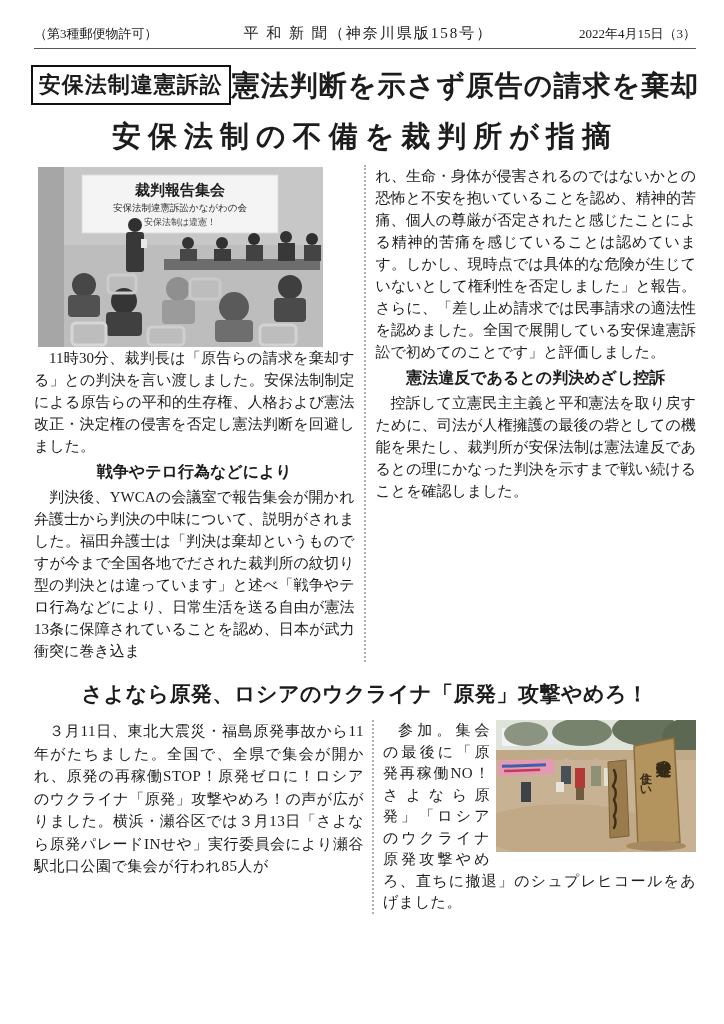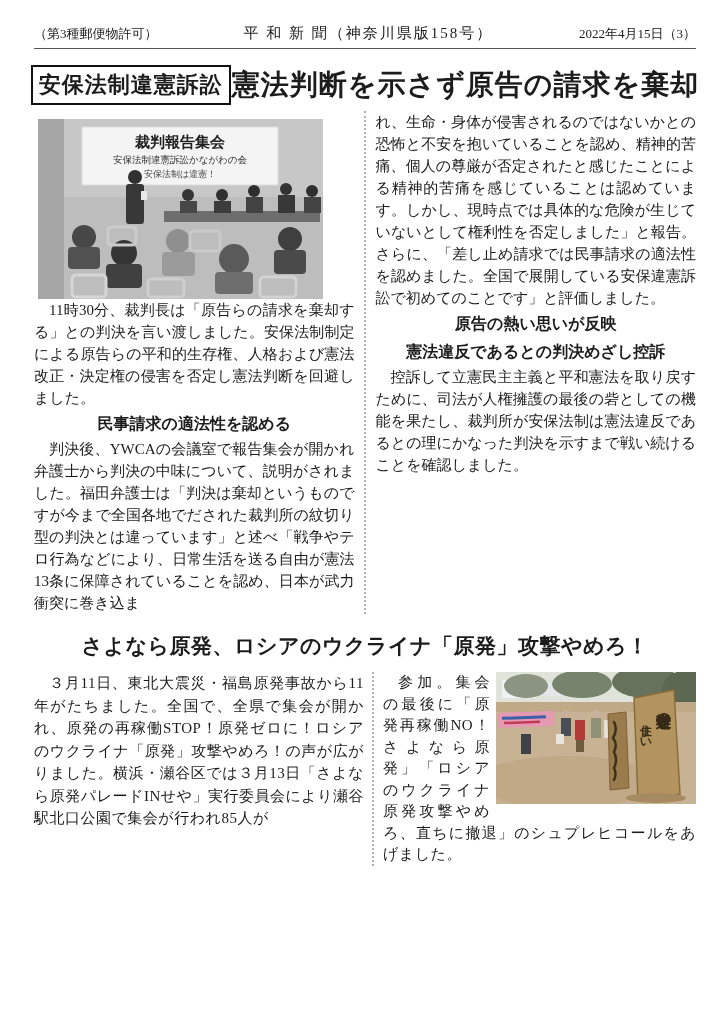--- a/index.html
+++ b/index.html
@@ -10,21 +10,21 @@
   }
   .page{box-sizing:border-box;width:724px;height:1024px;padding:24px 28px 0 34px;}
   
   .masthead{
     display:flex;justify-content:space-between;align-items:baseline;
     border-bottom:1px solid #555;padding-bottom:5px;font-size:13px;
   }
   .masthead .mid{font-size:15px;letter-spacing:2px;}
   
   .headline-row{
-    display:flex;justify-content:center;align-items:center;gap:1px;margin-top:16px;
+    display:flex;justify-content:center;align-items:flex-end;gap:1px;margin-top:16px;
     font-family:"Liberation Sans","DejaVu Sans",sans-serif;font-weight:bold;
   }
   .kicker{
     border:2.5px solid #111;padding:3px 6px;font-size:22px;letter-spacing:1px;white-space:nowrap;
   }
   .main-head{font-size:28px;letter-spacing:1px;white-space:nowrap;font-weight:900;}
   .sub-head{
     font-family:"Liberation Sans","DejaVu Sans",sans-serif;font-weight:900;
     text-align:center;font-size:29px;letter-spacing:7px;margin:12px 0 8px 0;white-space:nowrap;
   }
@@ -32,21 +32,21 @@
   .columns{display:flex;margin-top:6px;}
   .col-left{width:322px;padding-right:9px;}
   .col-right{width:322px;padding-left:10px;border-left:2px dotted #b0b0b0;}
   p.body{font-size:15px;line-height:22px;text-align:justify;text-indent:1em;margin:0;}
   p.body.noindent{text-indent:0;}
   .subhead{
     font-family:"Liberation Sans","DejaVu Sans",sans-serif;font-weight:bold;
     font-size:16px;text-align:center;line-height:27px;margin:1px 0;
   }
   
-  .photo-wrap{width:313px;margin:8px auto 0 auto;}
+  .photo-wrap{width:313px;margin:2px auto 0 auto;}
   .photo-wrap svg{display:block;}
   .caption{
     font-family:"Liberation Sans","DejaVu Sans",sans-serif;font-weight:bold;
     font-size:13px;text-align:center;margin:3px 0 7px 0;letter-spacing:1px;
   }
   
   .bottom-head{
     font-family:Liberation Serif, serif;font-weight:900;
     text-align:center;font-size:21px;margin:18px 0 12px 0;letter-spacing:0.5px;white-space:nowrap;
   }
@@ -66,20 +66,21 @@
   <div class="masthead">
     <span>（第3種郵便物許可）</span>
     <span class="mid">平 和 新 聞（神奈川県版158号）</span>
     <span>2022年4月15日（3）</span>
   </div>
 
   <div class="headline-row">
     <span class="kicker">安保法制違憲訴訟</span>
     <span class="main-head">憲法判断を示さず原告の請求を棄却</span>
   </div>
+  <div class="sub-head">安保法制の不備を裁判所が指摘</div>
 
   <div class="columns">
     <div class="col-left">
 
       <div class="photo-wrap">
         <svg width="285" height="180" viewBox="0 0 285 180">
           <rect x="0" y="0" width="285" height="180" fill="#bdbdbd"></rect>
           <rect x="0" y="0" width="26" height="180" fill="#a6a6a6"></rect>
           <rect x="26" y="0" width="259" height="78" fill="#c7c7c7"></rect>
 
@@ -118,27 +119,26 @@
 
           <rect x="34" y="156" width="34" height="22" rx="4" fill="none" stroke="#d6d6d6" stroke-width="3"></rect>
           <rect x="110" y="160" width="36" height="18" rx="4" fill="none" stroke="#cfcfcf" stroke-width="3"></rect>
           <rect x="152" y="112" width="30" height="20" rx="4" fill="none" stroke="#c9c9c9" stroke-width="3"></rect>
           <rect x="222" y="158" width="36" height="20" rx="4" fill="none" stroke="#d2d2d2" stroke-width="3"></rect>
           <rect x="70" y="108" width="28" height="18" rx="4" fill="none" stroke="#cccccc" stroke-width="3"></rect>
         </svg>
       </div>
 
       <p class="body">11時30分、裁判長は「原告らの請求を棄却する」との判決を言い渡しました。安保法制制定による原告らの平和的生存権、人格および憲法改正・決定権の侵害を否定し憲法判断を回避しました。</p>
-      <div class="subhead">民事請求の適法性を認める</div>
+      <div class="subhead">戦争やテロ行為などにより</div>
       <p class="body">判決後、YWCAの会議室で報告集会が開かれ弁護士から判決の中味について、説明がされました。福田弁護士は「判決は棄却というものですが今まで全国各地でだされた裁判所の紋切り型の判決とは違っています」と述べ「戦争やテロ行為などにより、日常生活を送る自由が憲法13条に保障されていることを認め、日本が武力衝突に巻き込ま</p>
     </div>
 
     <div class="col-right">
       <p class="body noindent">れ、生命・身体が侵害されるのではないかとの恐怖と不安を抱いていることを認め、精神的苦痛、個人の尊厳が否定されたと感じたことによる精神的苦痛を感じていることは認めています。しかし、現時点では具体的な危険が生じていないとして権利性を否定しました」と報告。さらに、「差し止め請求では民事請求の適法性を認めました。全国で展開している安保違憲訴訟で初めてのことです」と評価しました。</p>
-      <div class="subhead">原告の熱い思いが反映</div>
       <div class="subhead">憲法違反であるとの判決めざし控訴</div>
       <p class="body">控訴して立憲民主主義と平和憲法を取り戻すために、司法が人権擁護の最後の砦としての機能を果たし、裁判所が安保法制は憲法違反であるとの理にかなった判決を示すまで戦い続けることを確認しました。</p>
     </div>
   </div>
 
   <div class="bottom-head">さよなら原発、ロシアのウクライナ「原発」攻撃やめろ！</div>
 
   <div class="bottom-cols">
     <div class="b-left">
       <p class="body">３月11日、東北大震災・福島原発事故から11年がたちました。全国で、全県で集会が開かれ、原発の再稼働STOP！原発ゼロに！ロシアのウクライナ「原発」攻撃やめろ！の声が広がりました。横浜・瀬谷区では３月13日「さよなら原発パレードINせや」実行委員会により瀬谷駅北口公園で集会が行われ85人が</p>

